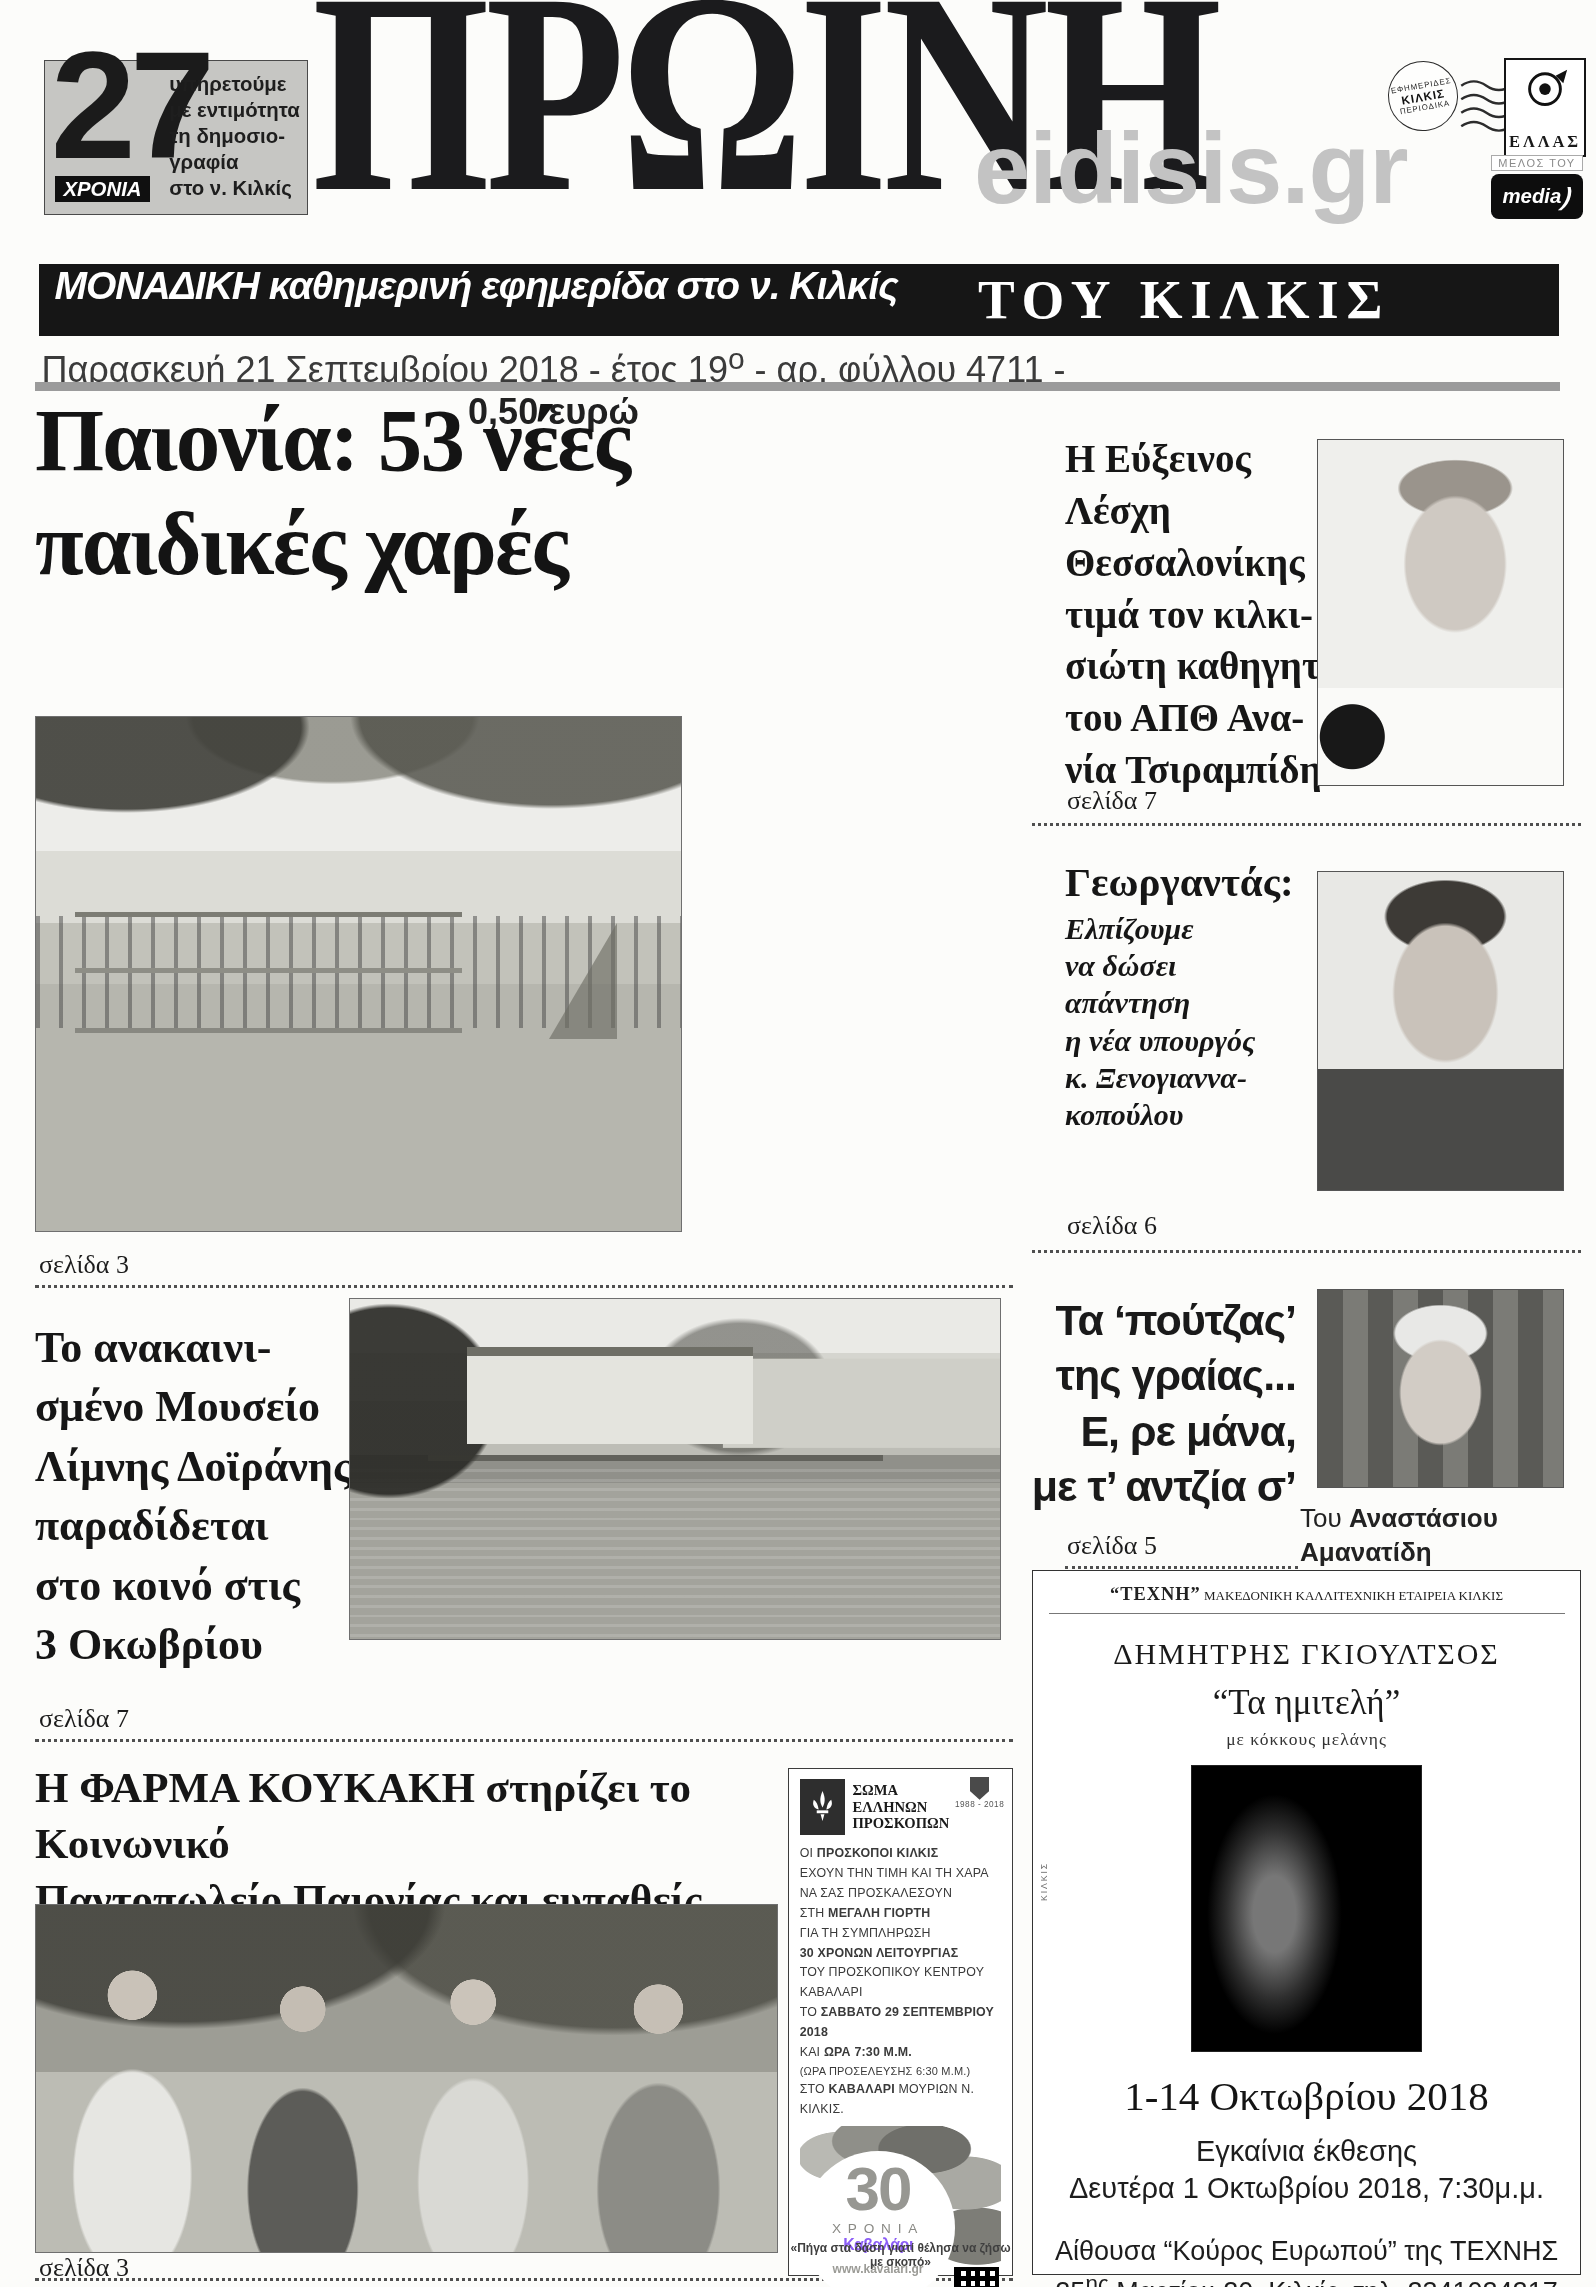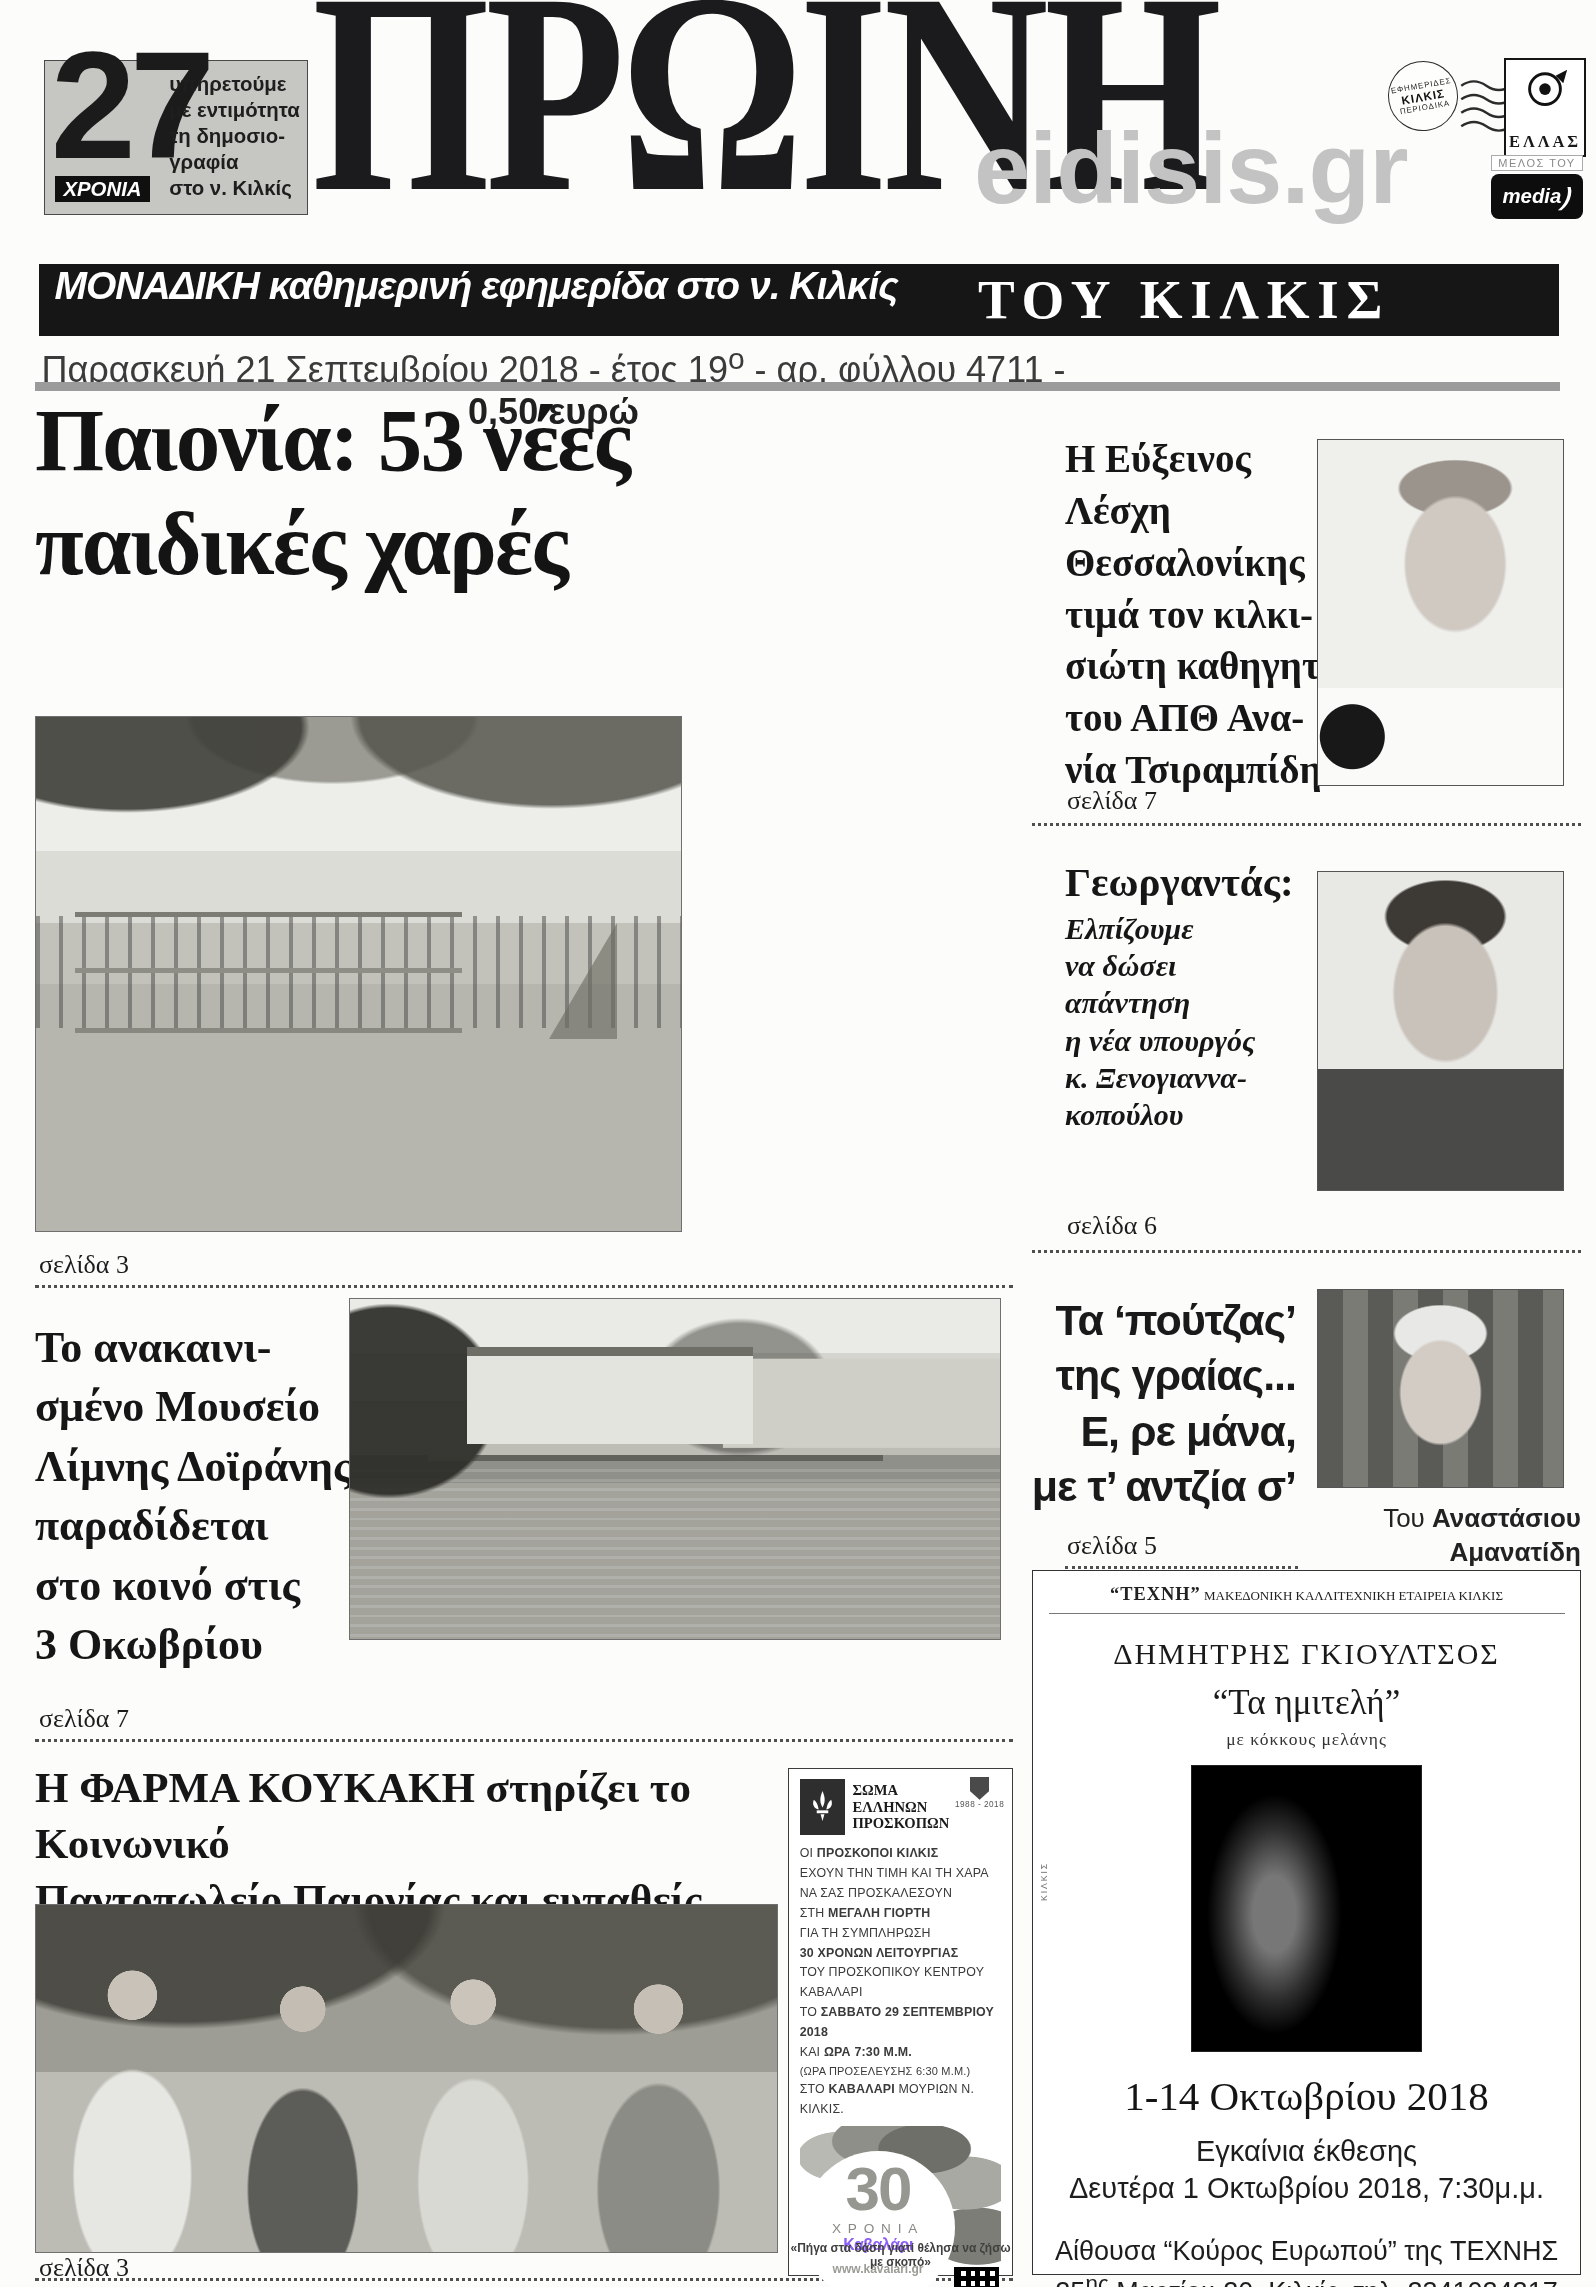--- a/index.html
+++ b/index.html
@@ -116,21 +116,21 @@
       radial-gradient(ellipse 64px 39px at 50% 22%, #e8e8e6 0 70%, transparent 74%),
       repeating-linear-gradient(90deg, #5a5a56 0 25px, #7b7b76 25px 50px); background-repeat:no-repeat; }
 
   
   .story-head { font-family:"Liberation Serif", serif; font-weight:bold; color:#161616; }
   .s1-head { left:1065px; top:433px; width:277px; font-size:39px; line-height:1.33; }
   .s2-kicker { left:1065px; top:858px; font-size:41px; }
   .s2-head { left:1065px; top:910px; width:291px; font-size:30px; line-height:1.24; font-style:italic; }
   .s3-head { left:1024px; top:1293px; width:272px; font-family:"Liberation Sans", sans-serif;
              font-weight:bold; font-size:43px; line-height:1.29; text-align:right; letter-spacing:-1px; }
-  .byline { left:1300px; top:1502px; width:281px; text-align:right; font-size:26px; line-height:1.3; color:#222; }
+  .byline { left:1300px; top:1502px; width:281px; text-align:left; font-size:26px; line-height:1.3; color:#222; }
 
   
   .museum-head { left:35px; top:1318px; width:330px; font-size:44px; line-height:1.35; }
   .farm-head { left:35px; top:1760px; width:786px; font-size:43px; line-height:1.3; }
 
   
   .scout { left:788px; top:1768px; width:225px; height:508px; border:1.9px solid #3c3c3c; background:#fff; padding:9.7px 10.7px; }
   .scout-header { display:flex; align-items:center; gap:7.8px; }
   .scout-logo { width:45px; height:56px; background:#2e2e2e; display:flex; align-items:center; justify-content:center; flex:none; }
   .scout-org { font-family:"Liberation Serif", serif; font-weight:bold; font-size:14.6px; line-height:1.12; }

